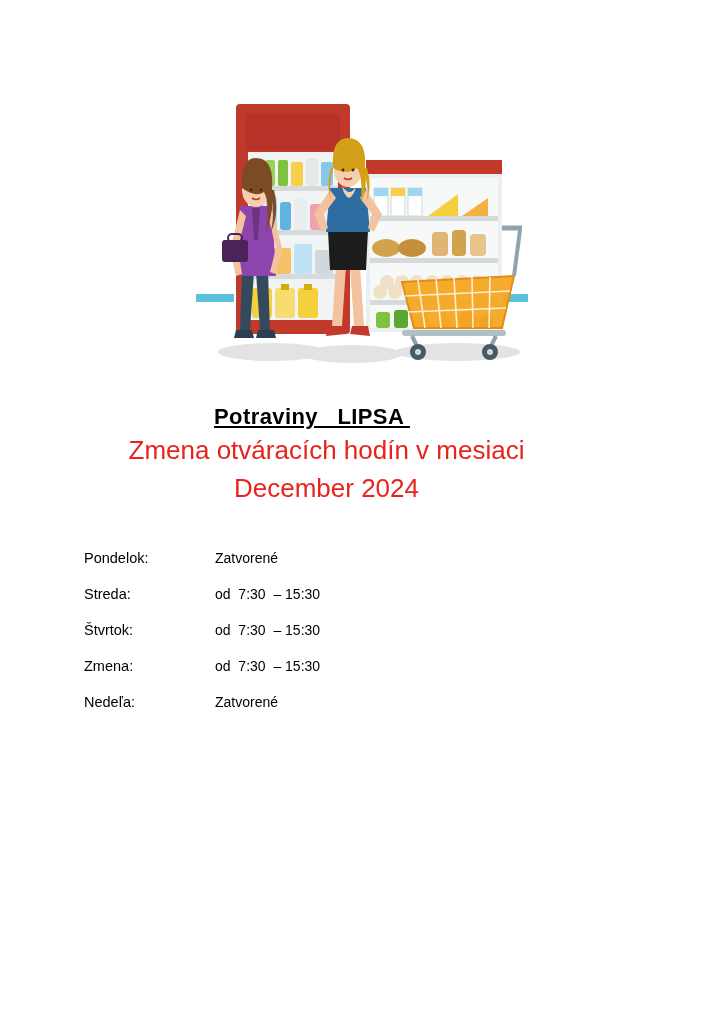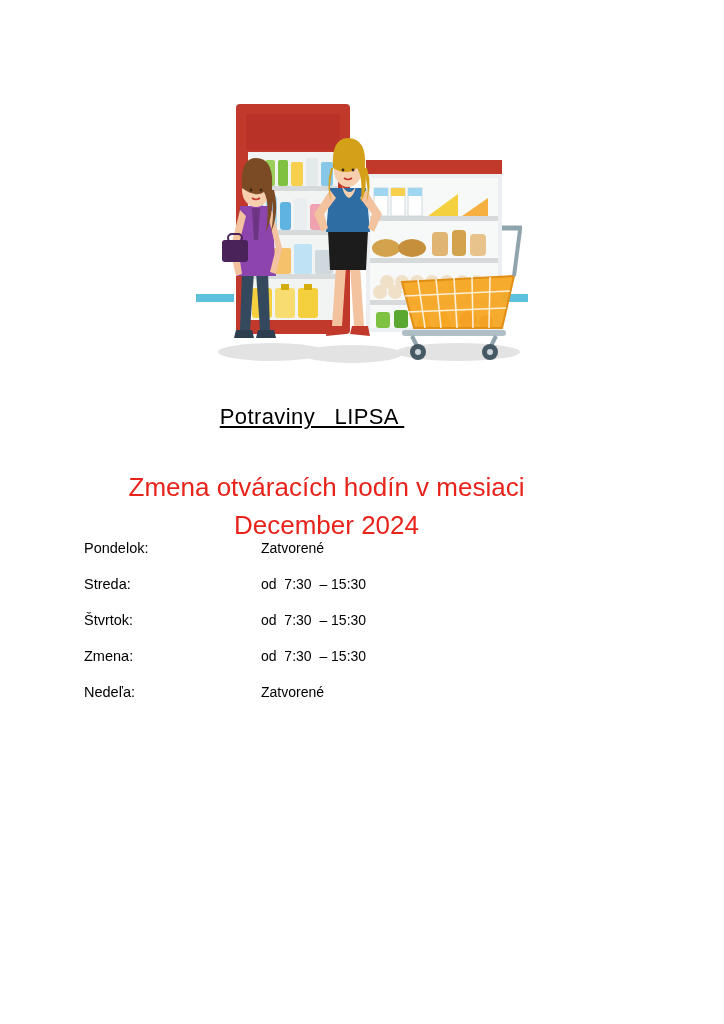--- a/index.html
+++ b/index.html
@@ -34,49 +34,49 @@
   
   .shop-title {
     position: absolute;
     left: 0;
     top: 404px;
     width: 624px;
     text-align: center;
     font-size: 22px;
     color: #000;
     letter-spacing: 0.4px;
+    font-weight: bold;
   }
   .shop-title span.u {
     text-decoration: underline;
     white-space: pre;
   }
   .headline {
     position: absolute;
     left: 0;
-    top: 468px;
+    top: 431px;
     width: 653px;
     text-align: center;
     color: #e8231b;
     font-size: 26px;
     line-height: 38px;
     white-space: pre-line;
   }
 
   
   .hours {
     position: absolute;
     left: 84px;
     top: 540px;
     width: 600px;
   }
   .row {
     display: flex;
-    align-items: flex-start;
+    align-items: center;
     height: 36px;
-    gap: 46px;
   }
   .day {
     width: 131px;
     font-size: 14.5px;
     color: #000;
     flex: 0 0 131px;
   }
   .time {
     font-size: 14px;
     color: #000;

